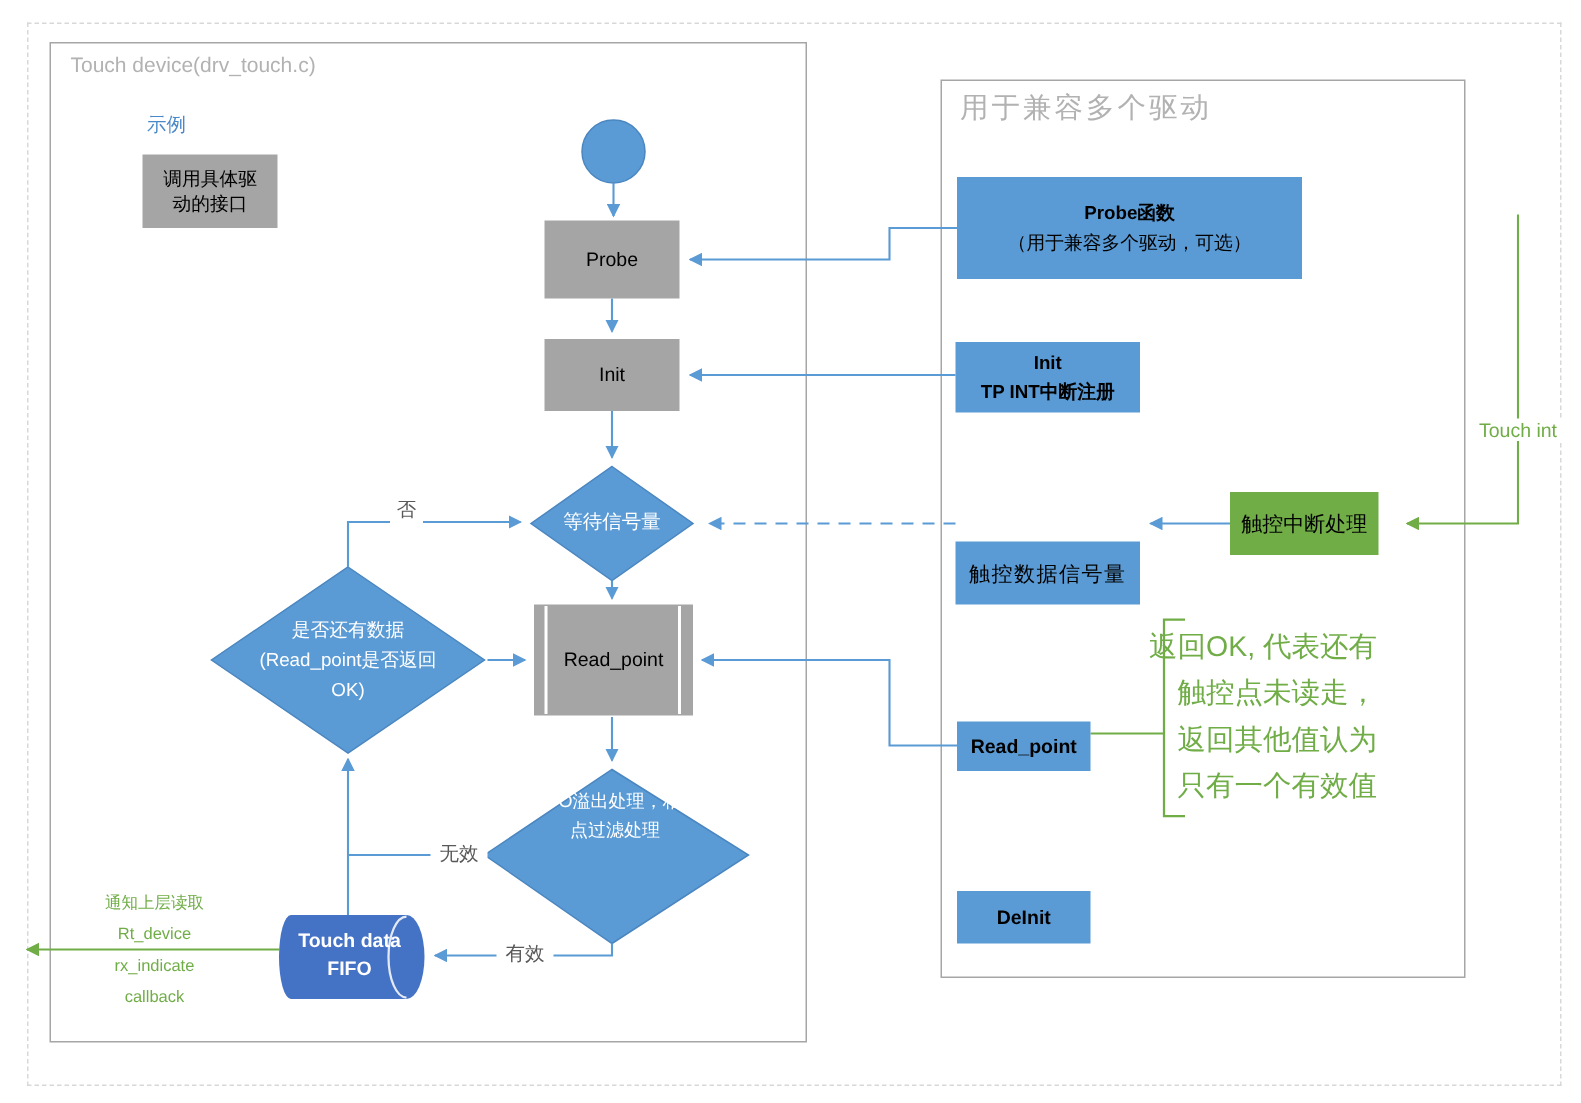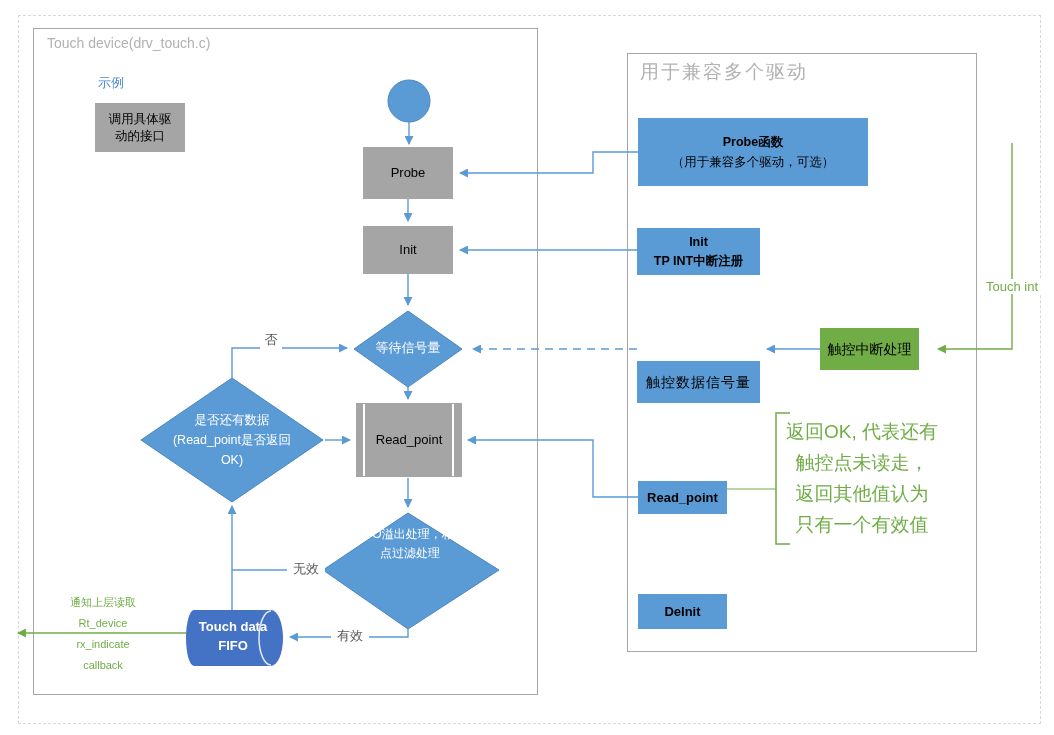--- a/index.html
+++ b/index.html
@@ -176,20 +176,20 @@
   <div class="box blue" style="left:638px; top:481px; width:89px; height:33px; font-size:13px; font-weight:bold;">
     <span>Read_point</span>
   </div>
 
   <div class="box blue" style="left:638px; top:594px; width:89px; height:35px; font-size:13px; font-weight:bold;">
     <span>DeInit</span>
   </div>
 
   <div style="position:absolute; left:982px; top:279px; width:60px; background:#ffffff; color:#70ad47; font-size:13px; text-align:center;">Touch int</div>
 
-  <div class="note-green" style="left:776px; top:416px; width:172px; font-size:19px; line-height:31px; text-align:center; white-space:nowrap;">
+  <div class="note-green" style="left:746px; top:416px; width:172px; font-size:19px; line-height:31px; text-align:right; white-space:nowrap;">
     <span>返回OK, 代表还有</span>
     <span>触控点未读走，</span>
     <span>返回其他值认为</span>
     <span>只有一个有效值</span>
   </div>
 
 </div>
 
 </body></html>

